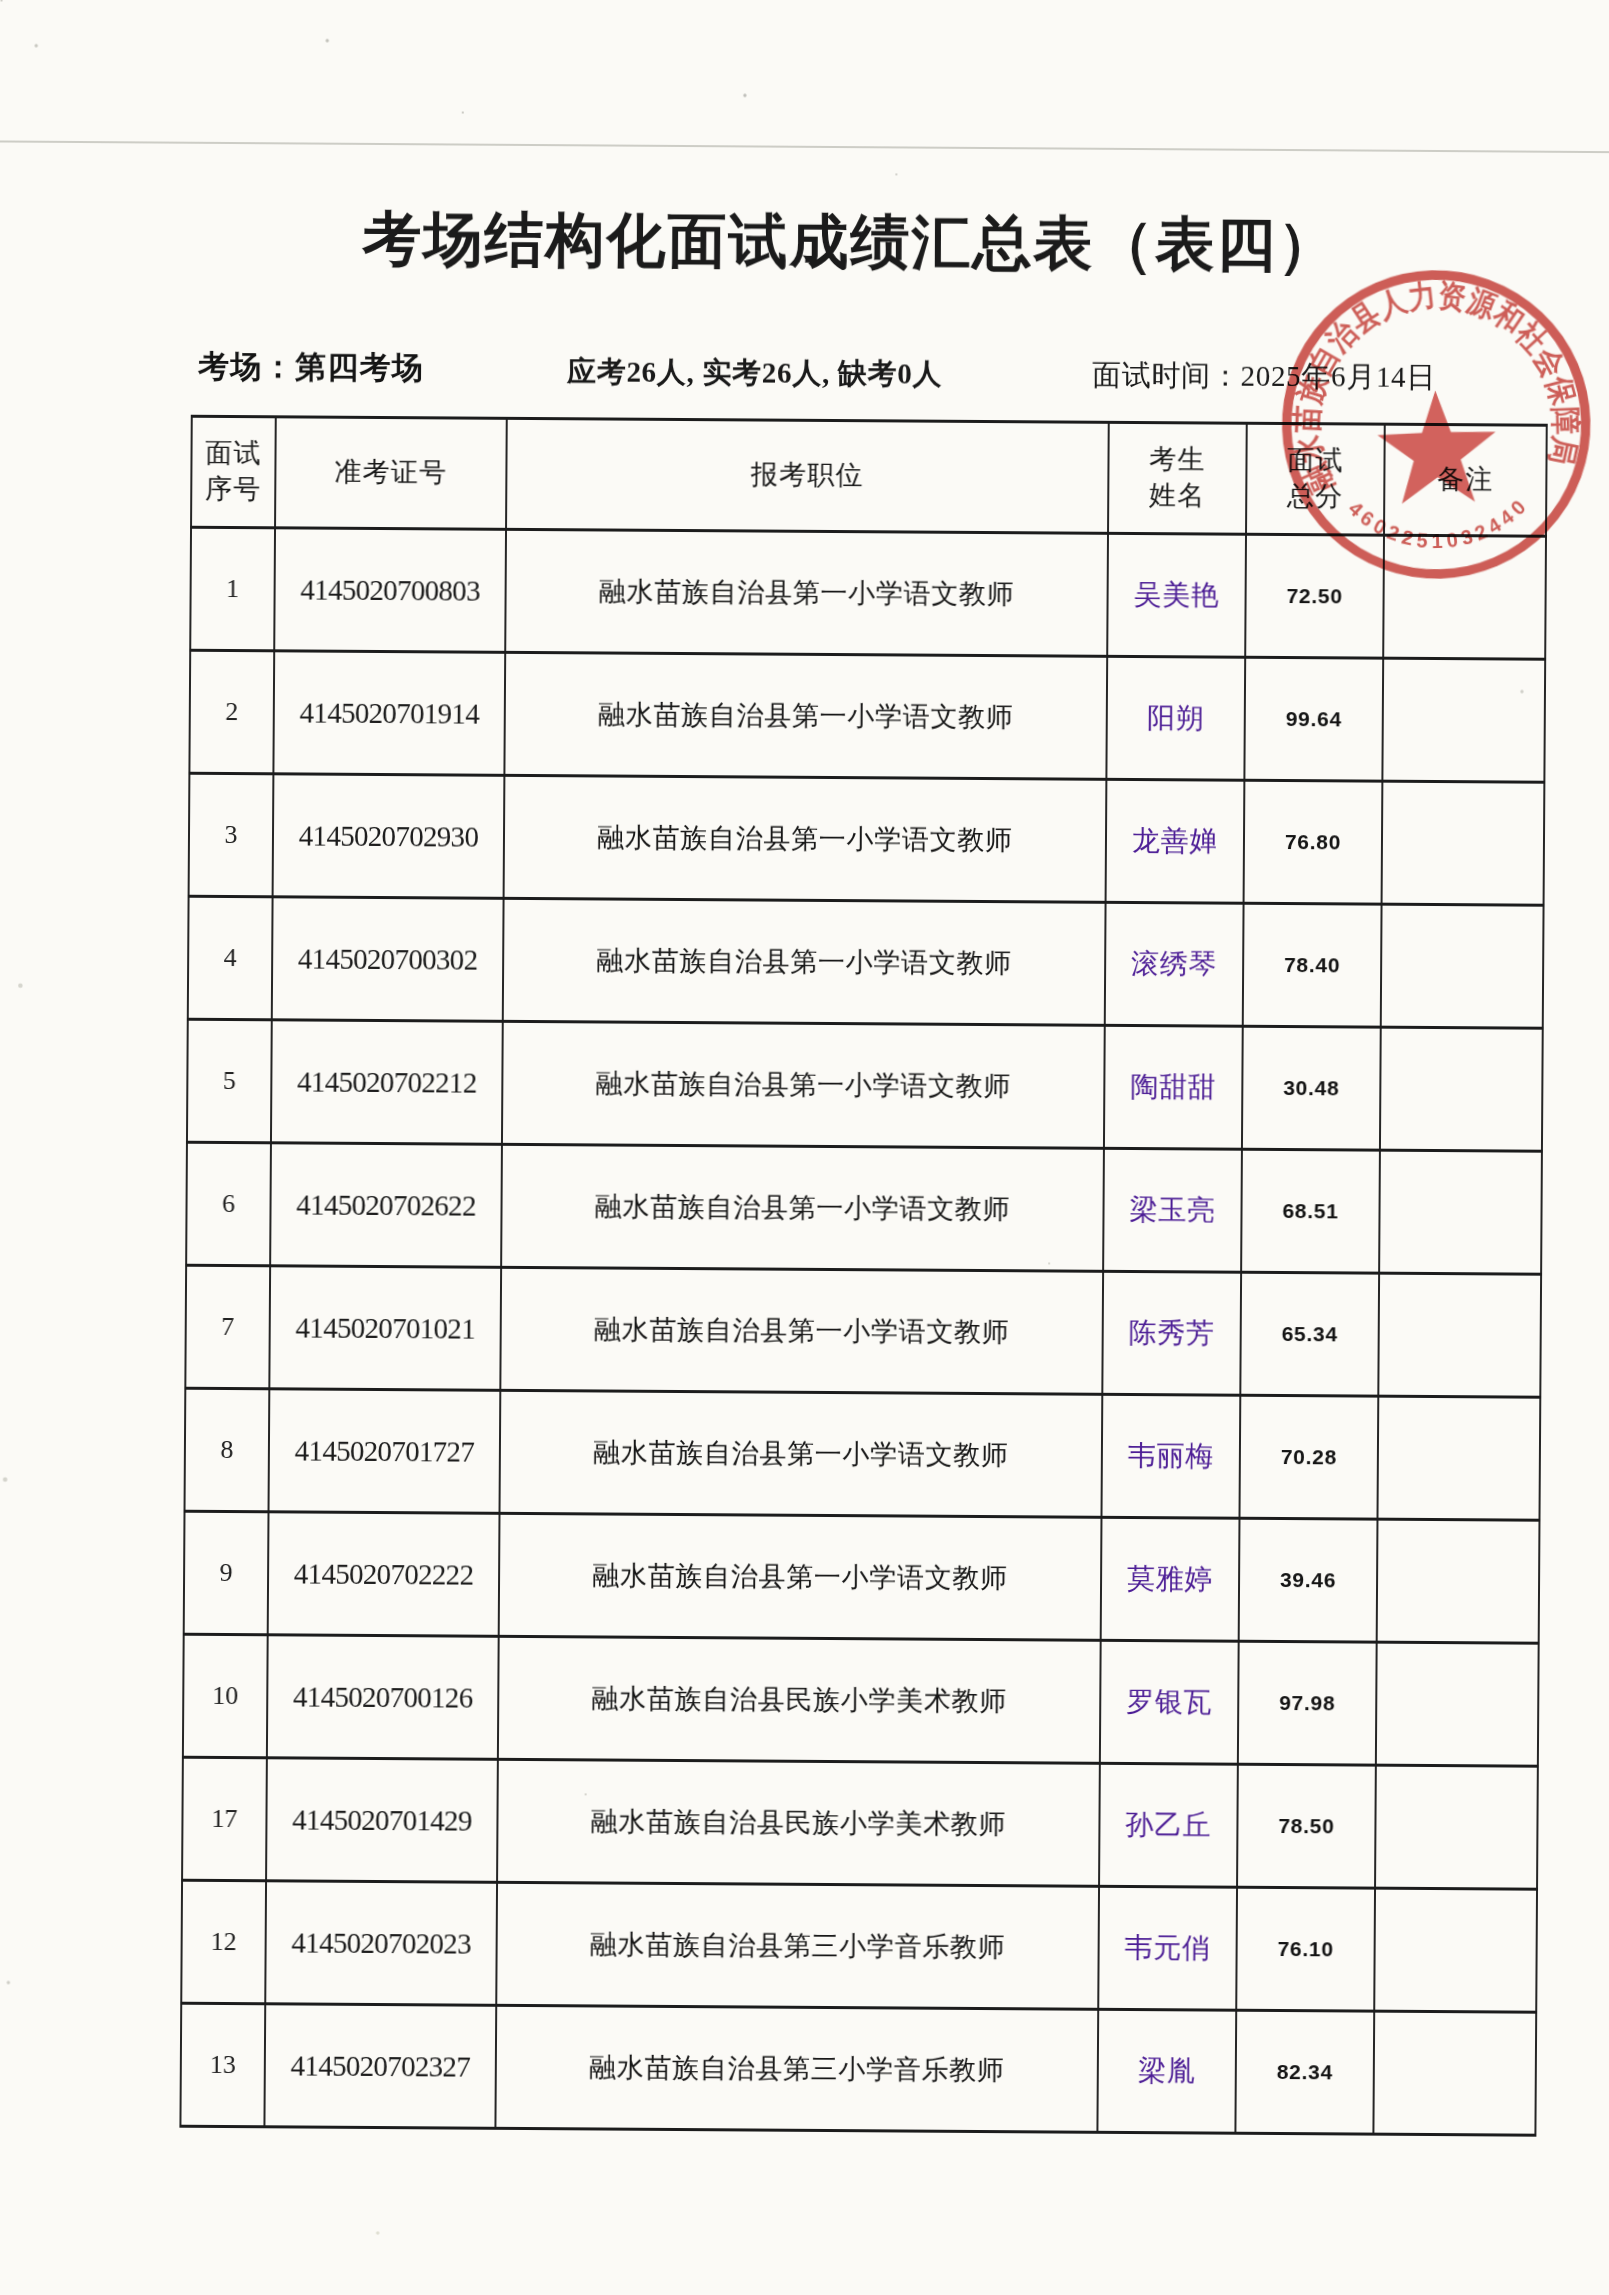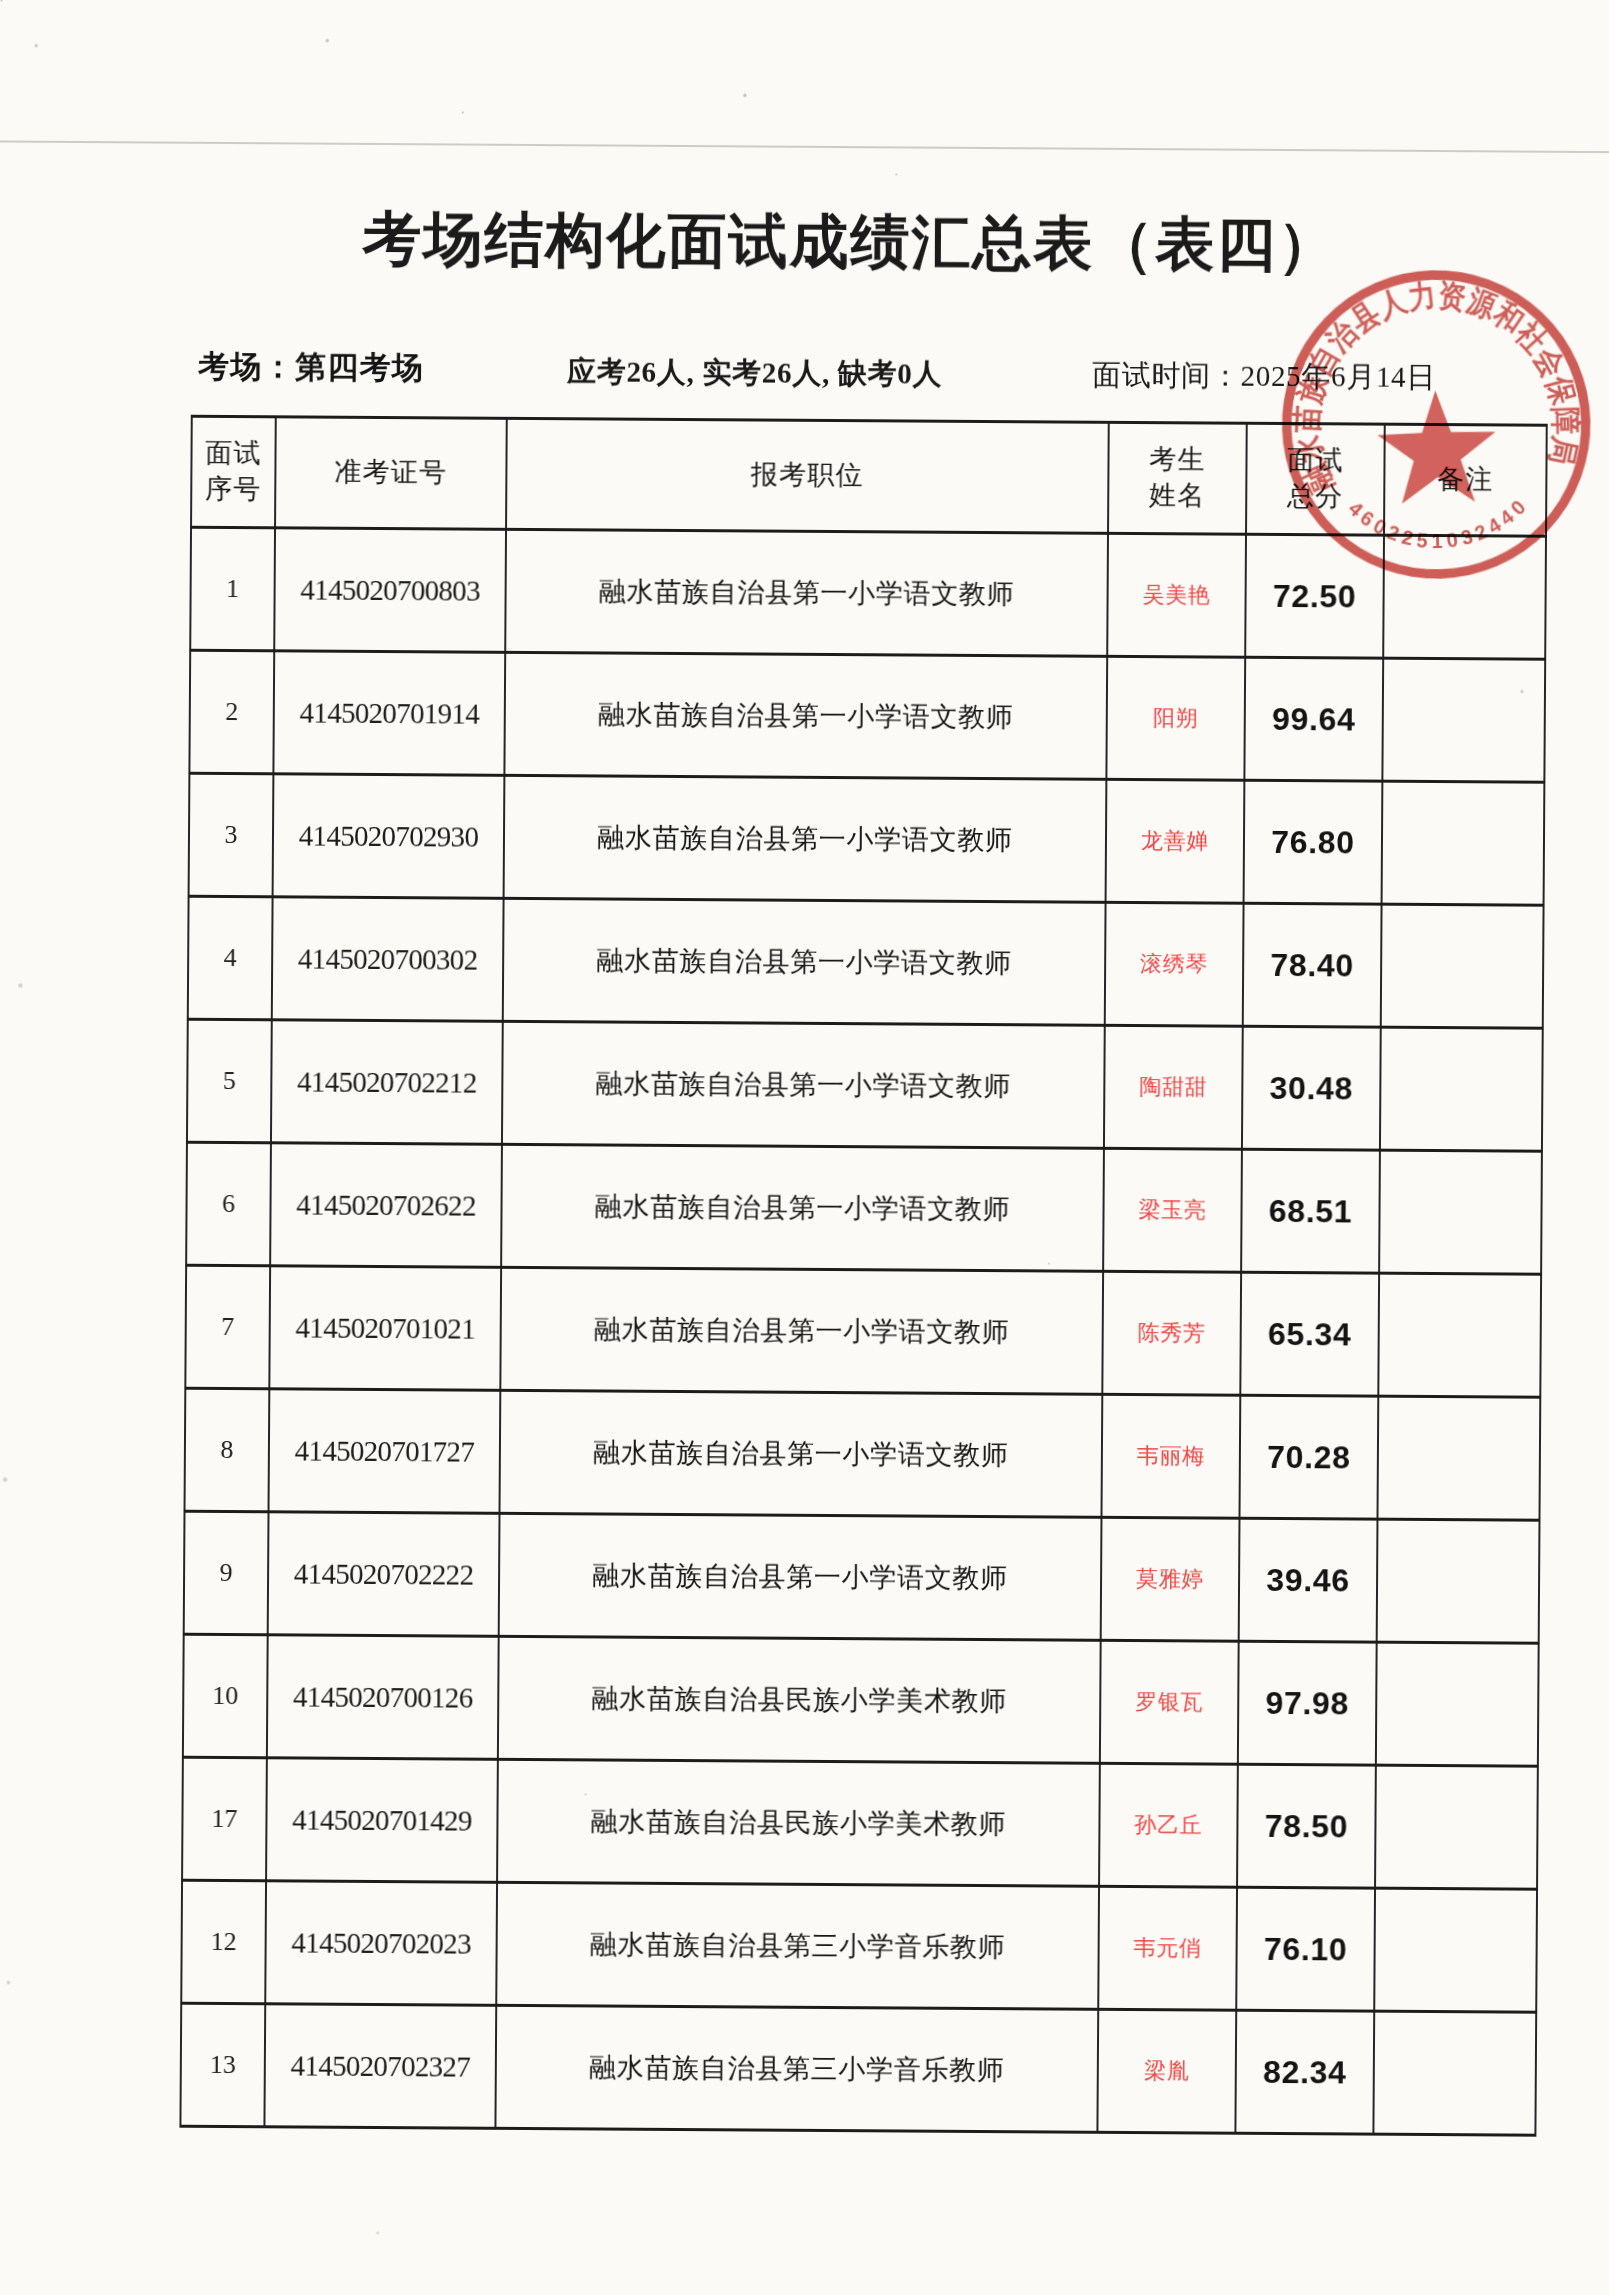--- a/index.html
+++ b/index.html
@@ -57,24 +57,24 @@
     font-size:27px;font-weight:400;line-height:1.32;
     white-space:pre-line;letter-spacing:1.3px;color:#181818;
   }
   table.score td{height:120px;}
   td.cell-seq{font-size:26px;color:#222;}
   td.cell-ticket{
     font-size:29px;letter-spacing:-0.7px;color:#1d1d1d;
     font-family:"Liberation Serif",serif;
   }
   td.cell-position{font-size:27px;letter-spacing:0.7px;color:#161616;}
-  td.cell-name{font-size:22px;letter-spacing:0.7px;color:#ef4444;}
+  td.cell-name{font-size:28px;letter-spacing:0.7px;color:#4c1d95;}
   td.cell-score{
     font-family:"Liberation Sans",sans-serif;
-    font-size:32px;font-weight:600;letter-spacing:0.7px;color:#141414;
+    font-size:21px;font-weight:600;letter-spacing:0.7px;color:#141414;
   }
   td.cell-remark{font-size:25.4px;}
   
   .stamp{
     position:absolute;left:1281px;top:258px;width:315px;height:315px;
     opacity:.82;mix-blend-mode:multiply;
     transform:rotate(-2deg);
     pointer-events:none;
   }
   

